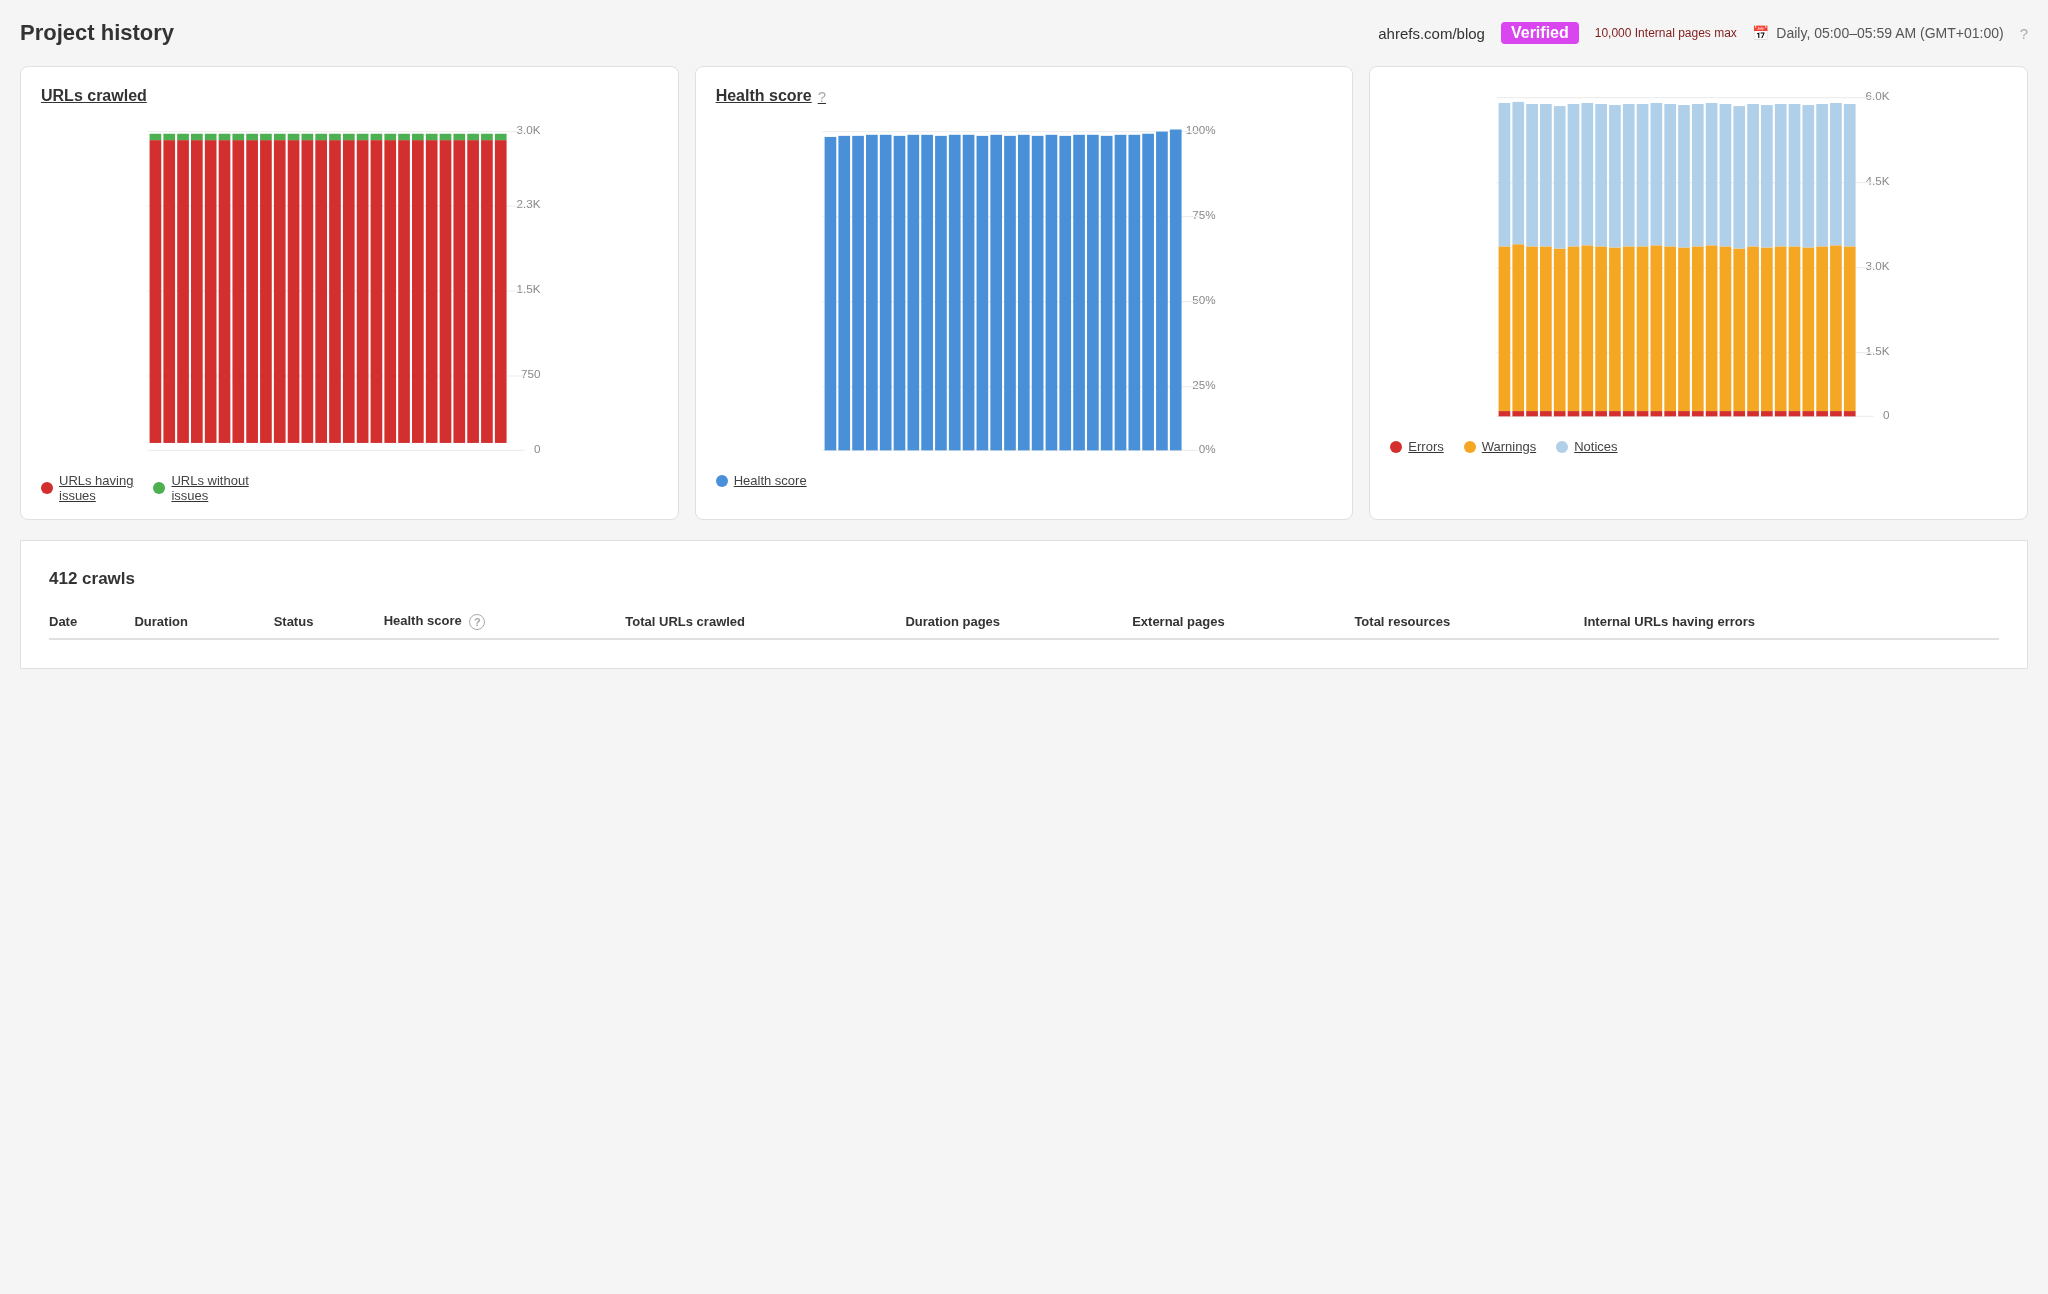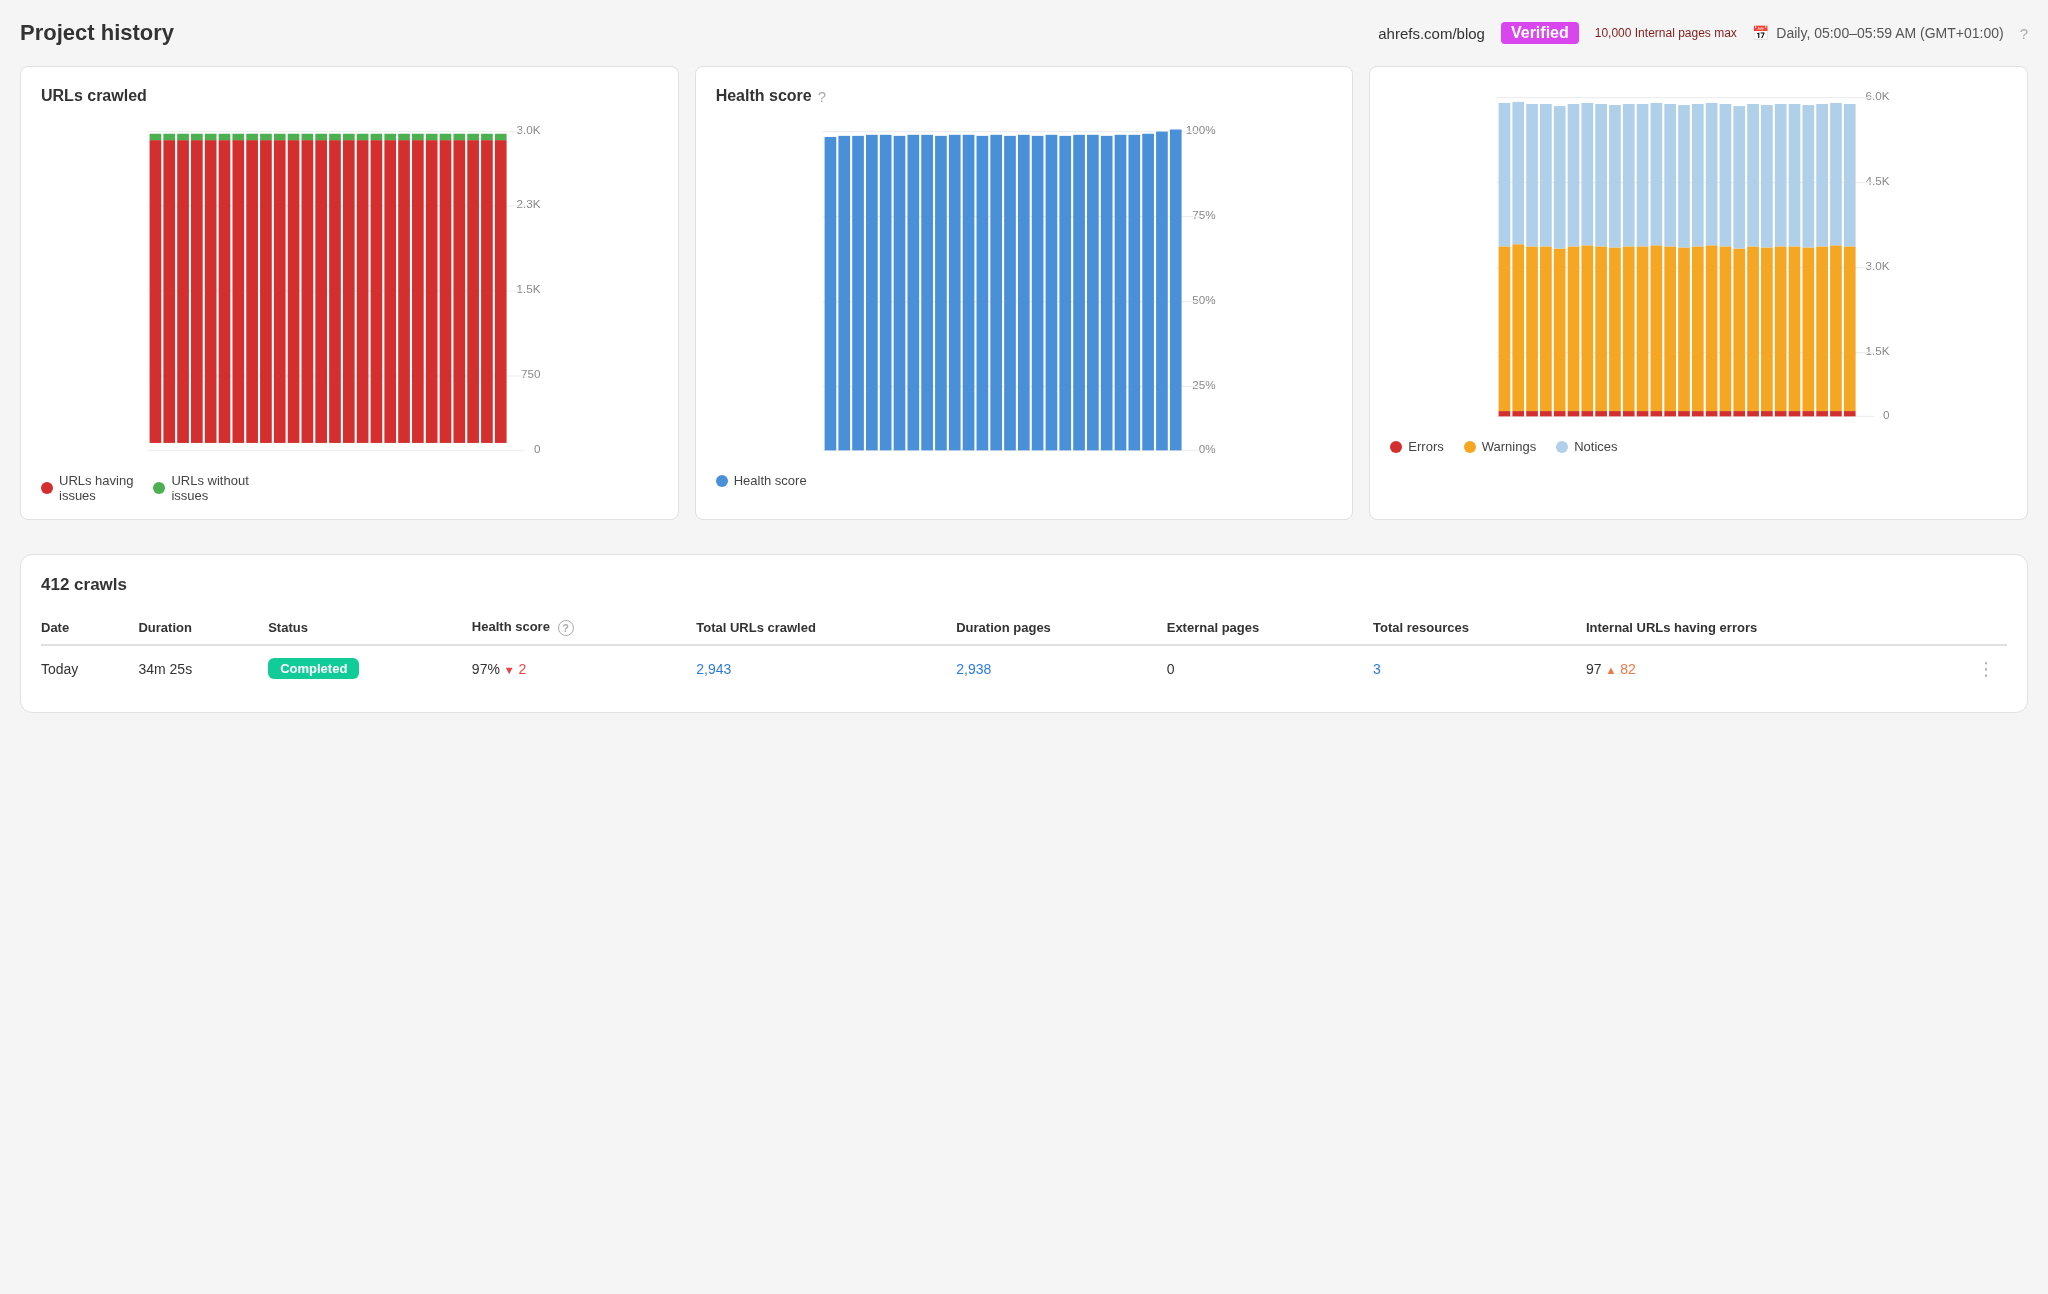--- a/index.html
+++ b/index.html
@@ -9,32 +9,32 @@
 
     .header { display: flex; align-items: center; margin-bottom: 20px; flex-wrap: wrap; }
     .page-title { font-size: 22px; font-weight: 700; }
     .header-meta { display: flex; align-items: center; gap: 16px; margin-left: auto; }
     .domain { font-size: 15px; color: #333; }
     .verified-badge { background: #d946ef; color: white; border-radius: 4px; padding: 2px 10px; font-size: 16px; font-weight: 600; }
     .pages-limit { font-size: 12px; color: #7f1d1d; }
     .schedule { display: flex; align-items: center; gap: 6px; font-size: 14px; color: #555; }
     .help-icon { color: #aaa; cursor: pointer; font-size: 15px; }
 
-    .charts-row { display: grid; grid-template-columns: 1fr 1fr 1fr; gap: 16px; margin-bottom: 34px; }
+    .charts-row { display: grid; grid-template-columns: 1fr 1fr 1fr; gap: 16px; margin-bottom: 20px; text-decoration: underline; }
     .chart-card { background: white; border-radius: 8px; border: 1px solid #e0e0e0; padding: 20px 20px 16px; }
     .chart-title-row { display: flex; align-items: center; gap: 6px; margin-bottom: 16px; }
     .chart-title { font-size: 16px; font-weight: 600; }
     .chart-area { position: relative; height: 340px; }
 
     .chart-legend { display: flex; gap: 20px; margin-top: 12px; flex-wrap: wrap; align-items: center; }
     .legend-item { display: flex; align-items: center; gap: 6px; font-size: 13px; color: #444; }
     .legend-dot { width: 12px; height: 12px; border-radius: 50%; flex-shrink: 0; }
 
     
-    .table-section { background: white; border-radius: 12px; border: 1px solid #e0e0e0; padding: 20px; }
+    .table-section { background: white; border-radius: 0; border: 1px solid #e0e0e0; padding: 28px; }
     .crawls-count { font-size: 17px; font-weight: 700; margin-bottom: 16px; }
     table { width: 100%; border-collapse: collapse; }
     th { text-align: left; font-weight: 700; font-size: 13px; color: #333; padding: 8px 12px 8px 0; border-bottom: 2px solid #e0e0e0; white-space: nowrap; }
     td { padding: 12px 12px 12px 0; border-bottom: 1px solid #e8e8e8; font-size: 14px; vertical-align: middle; }
     tr:last-child td { border-bottom: none; }
     .status-badge-completed { background: #1c9; color: white; border-radius: 6px; padding: 3px 12px; font-size: 13px; font-weight: 600; display: inline-block; }
     .link-blue { color: #2a7ae4; text-decoration: none; cursor: pointer; }
     .arrow-down { color: #e44; font-size: 11px; }
     .arrow-up { color: #e74; font-size: 11px; }
     .val-red { color: #e44; }
@@ -411,41 +411,17 @@
           <th>Total URLs crawled</th>
           <th>Duration pages</th>
           <th>External pages</th>
           <th>Total resources</th>
           <th>Internal URLs having errors</th>
           <th></th>
         </tr>
       </thead>
       <tbody>
 
-        <tr>
-          <td>Today</td>
-          <td>34m 25s</td>
-          <td>
-            <span class="status-badge-completed">Completed</span>
-          </td>
-          <td>
-            97% <span class="arrow-down">▼</span> <span class="val-red">2</span>
-          </td>
-          <td>
-            <a class="link-blue">2,943</a>
-          </td>
-          <td>
-            <a class="link-blue">2,938</a>
-          </td>
-          <td>0</td>
-          <td>
-            <a class="link-blue">3</a>
-          </td>
-          <td>
-            97 <span class="arrow-up">▲</span> <span class="val-orange">82</span>
-          </td>
-          <td class="more-icon">⋮</td>
-        </tr>
 
       </tbody>
     </table>
   </div>
 </div>
 
 </body></html>

